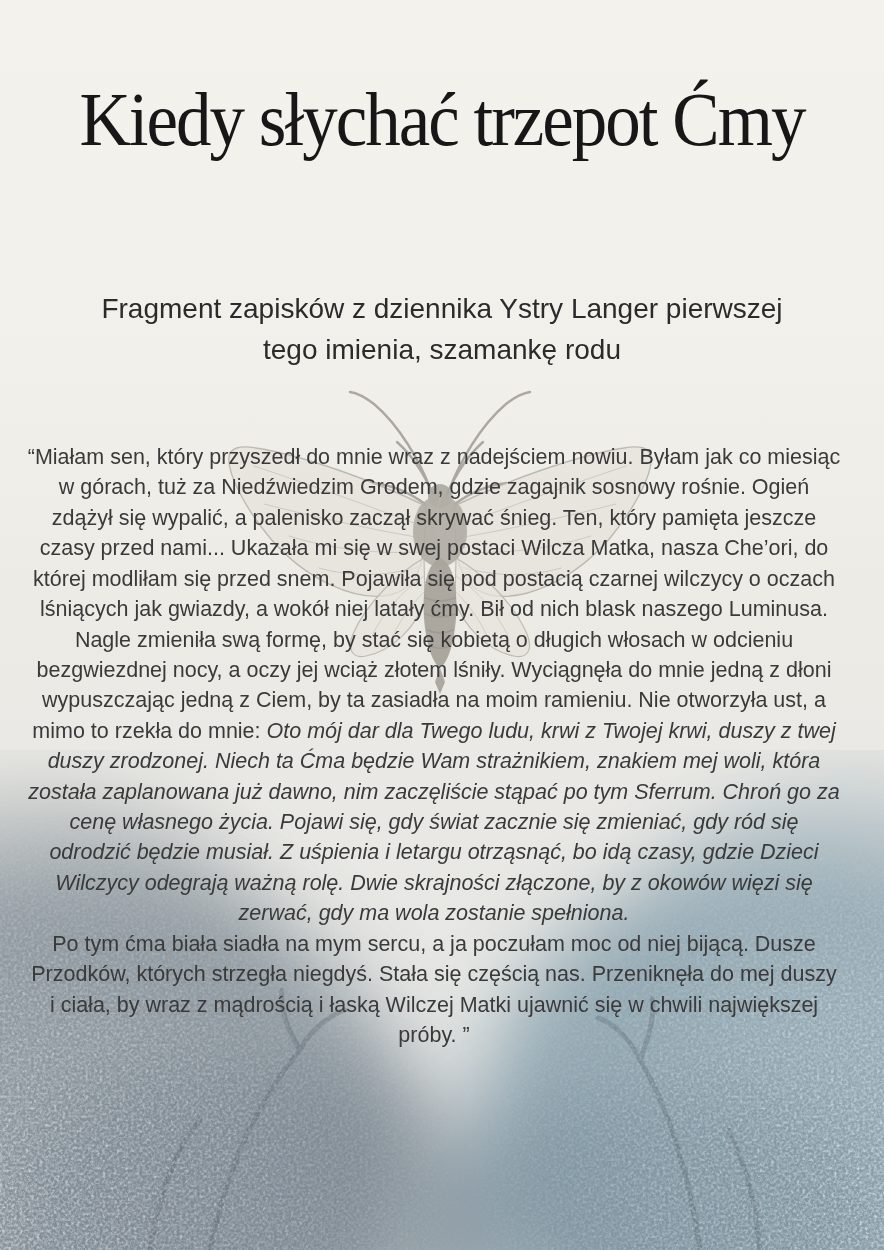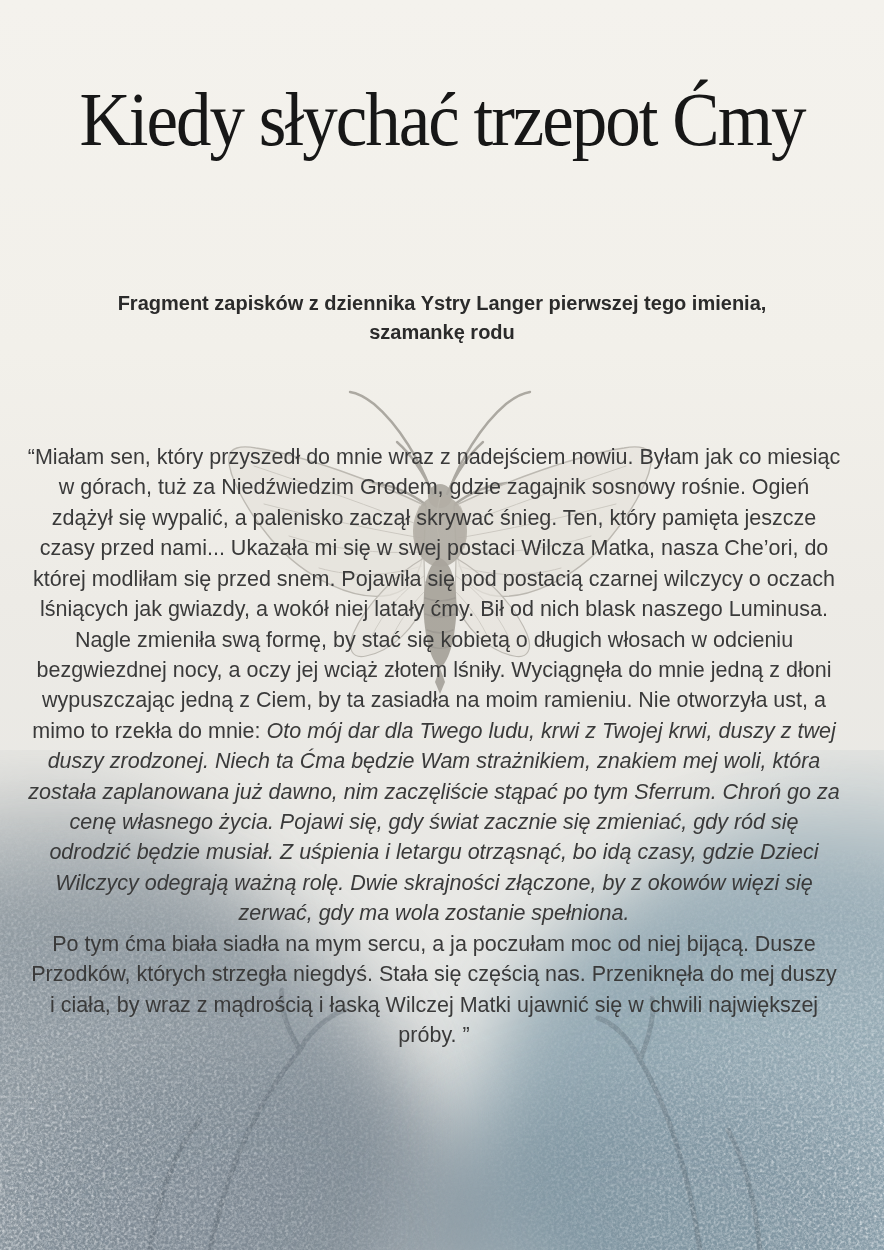--- a/index.html
+++ b/index.html
@@ -50,23 +50,23 @@
     transform: scaleY(1.08);
     transform-origin: top center;
   }
   .subtitle {
     position: absolute;
     top: 289px; left: 72px;
     width: 740px;
     z-index: 3;
     margin: 0;
     text-align: center;
-    font-size: 20px;
+    font-size: 28px;
     line-height: 1.45;
-    font-weight: 700;
+    font-weight: 400;
     color: #2b2b2b;
   }
   .diary {
     position: absolute;
     top: 442px; left: 26px;
     width: 816px;
     z-index: 3;
     margin: 0;
     text-align: center;
     font-size: 21.5px;

